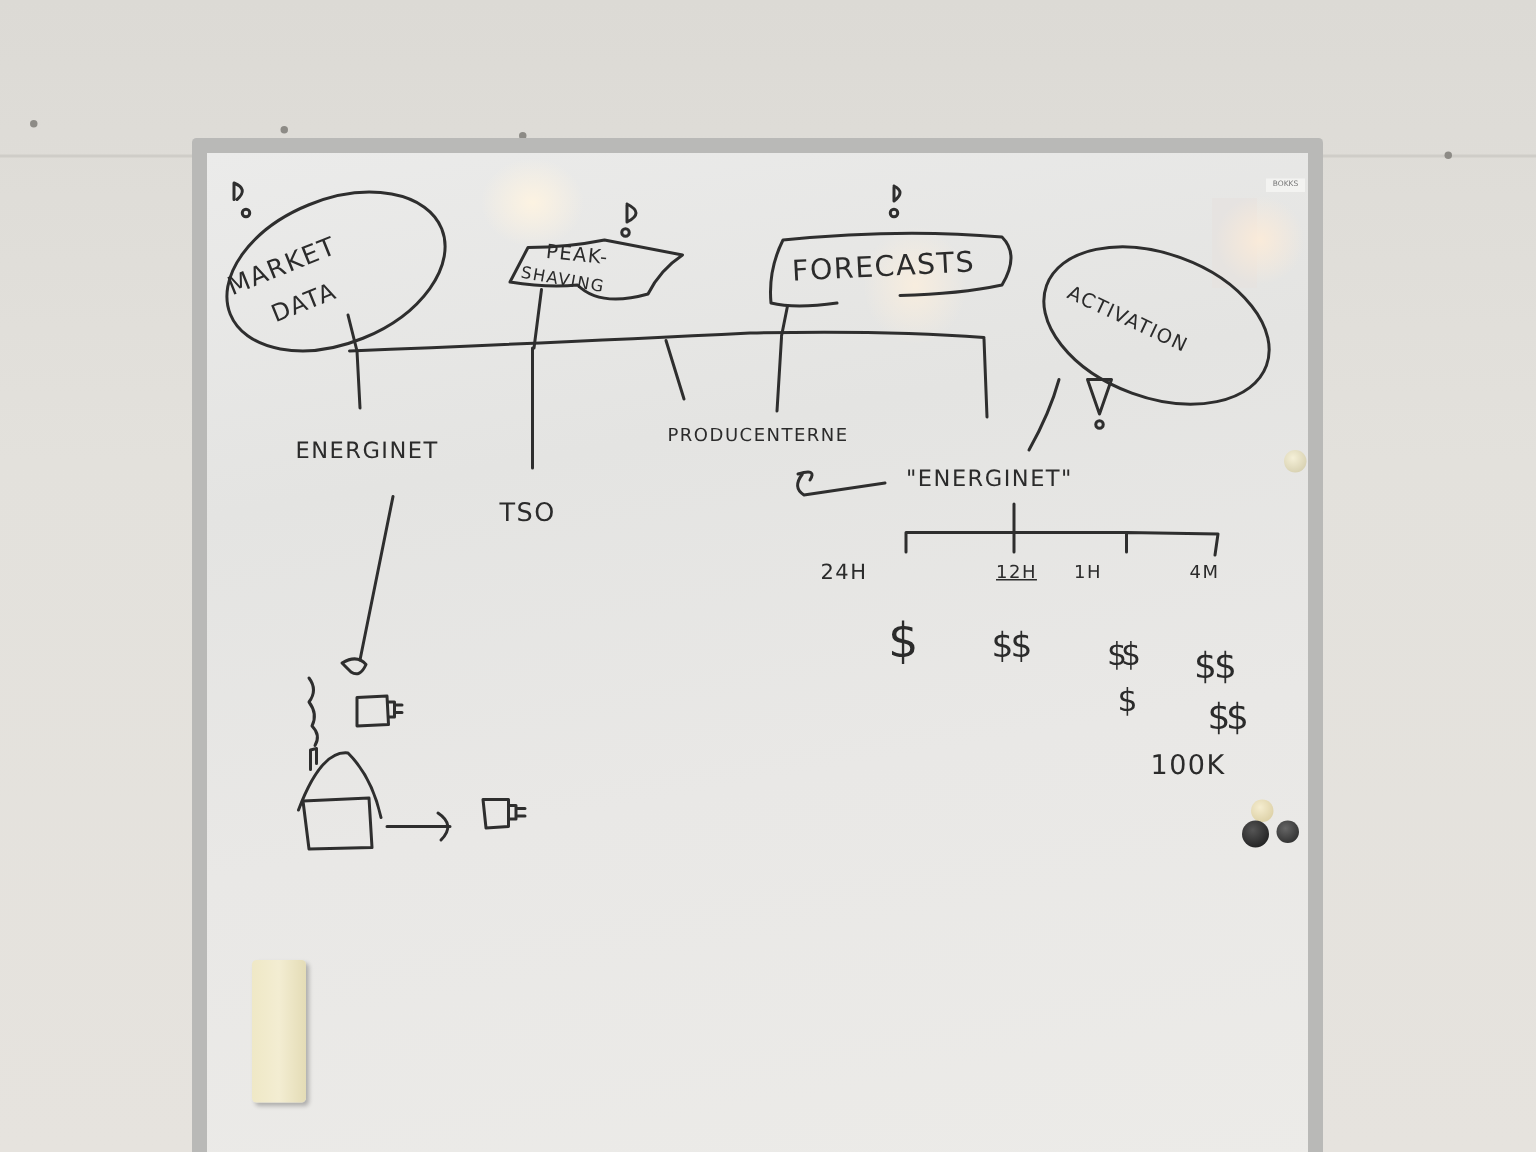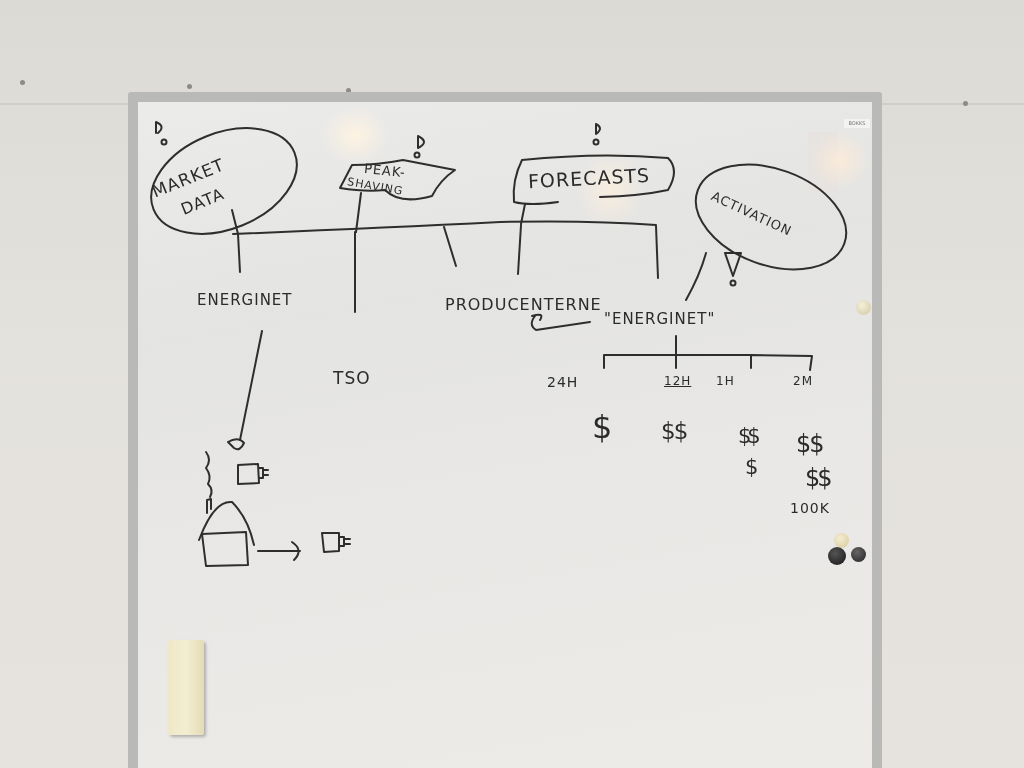--- a/index.html
+++ b/index.html
@@ -112,35 +112,35 @@
 </svg>
 
 <div class="lbl" style="left:150px;top:168px;font-size:17px;transform:rotate(-22deg);">MARKET</div>
 <div class="lbl" style="left:180px;top:192px;font-size:16px;transform:rotate(-22deg);">DATA</div>
 <div class="lbl" style="left:364px;top:163px;font-size:13px;transform:rotate(6deg);">PEAK-</div>
 <div class="lbl" style="left:347px;top:180px;font-size:11px;transform:rotate(10deg);">SHAVING</div>
 <div class="lbl" style="left:528px;top:167px;font-size:19px;transform:rotate(-3deg);">FORECASTS</div>
 <div class="lbl" style="left:708px;top:206px;font-size:13px;transform:rotate(25deg);">ACTIVATION</div>
 
 <div class="lbl" style="left:197px;top:291px;font-size:15px;">ENERGINET</div>
-<div class="lbl" style="left:333px;top:332px;font-size:17px;margin-top:36px;">TSO</div>
-<div class="lbl" style="left:445px;top:295px;font-size:16px;">PRODUCENTERNE</div>
+<div class="lbl" style="left:333px;top:332px;font-size:17px;">TSO</div>
+<div class="lbl" style="left:445px;top:283px;font-size:12px;">PRODUCENTERNE</div>
 <div class="lbl" style="left:604px;top:310px;font-size:15px;">"ENERGINET"</div>
 
 <div class="lbl" style="left:547px;top:374px;font-size:14px;">24H</div>
 <div class="lbl" style="left:664px;top:374px;font-size:12px;text-decoration:underline;">12H</div>
 <div class="lbl" style="left:716px;top:374px;font-size:12px;">1H</div>
-<div class="lbl" style="left:793px;top:374px;font-size:12px;">2M</div>
+<div class="lbl" style="left:793px;top:374px;font-size:12px;">4M</div>
 
 <div class="lbl" style="left:592px;top:408px;font-size:32px;">$</div>
 <div class="lbl" style="left:661px;top:418px;font-size:23px;letter-spacing:-2px;">$$</div>
 <div class="lbl" style="left:738px;top:424px;font-size:21px;letter-spacing:-4px;">$$</div>
 <div class="lbl" style="left:745px;top:455px;font-size:21px;">$</div>
 <div class="lbl" style="left:796px;top:430px;font-size:24px;letter-spacing:-2px;">$$</div>
 <div class="lbl" style="left:805px;top:464px;font-size:24px;letter-spacing:-3px;">$$</div>
-<div class="lbl" style="left:790px;top:500px;font-size:14px;">100K</div>
+<div class="lbl" style="left:767px;top:500px;font-size:18px;">100K</div>
 
 <div class="magnet" style="left:856px;top:300px;width:15px;height:15px;background:radial-gradient(circle at 40% 35%,#f5f0d8,#cfc8a6);"></div>
 <div class="magnet" style="left:834px;top:533px;width:15px;height:15px;background:radial-gradient(circle at 40% 35%,#f5edd0,#d6c99b);"></div>
 <div class="magnet" style="left:828px;top:547px;width:18px;height:18px;background:radial-gradient(circle at 40% 35%,#555,#141414);"></div>
 <div class="magnet" style="left:851px;top:547px;width:15px;height:15px;background:radial-gradient(circle at 40% 35%,#666,#222);"></div>
 
 <div class="eraser"></div>
 
 </body></html>

